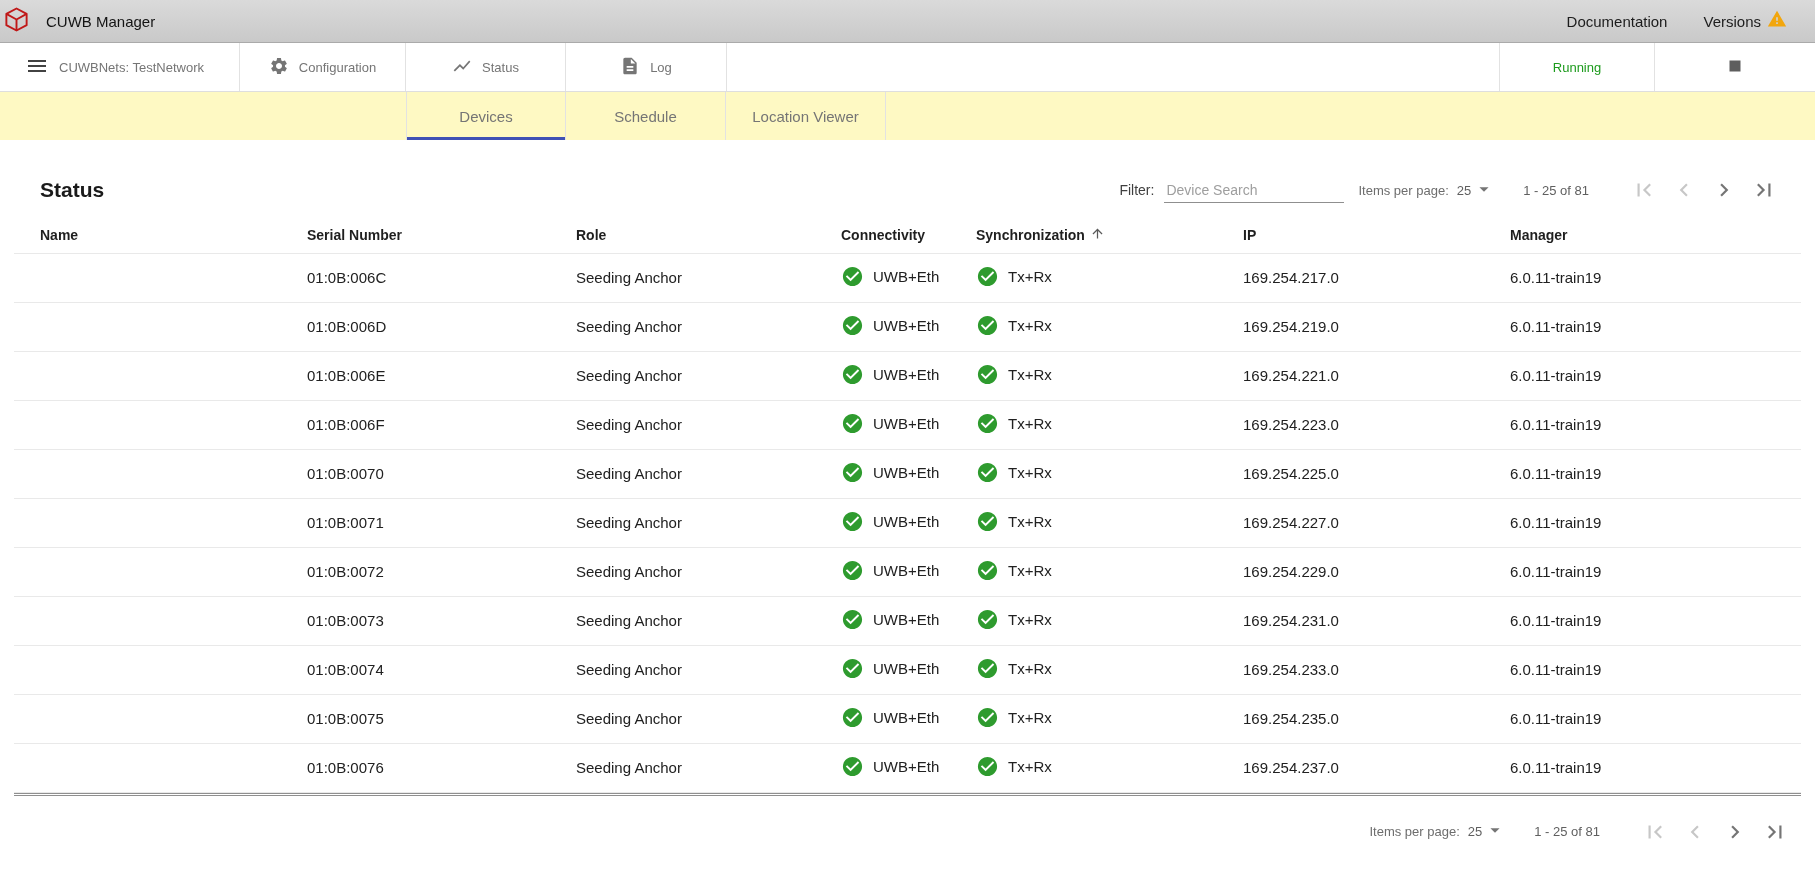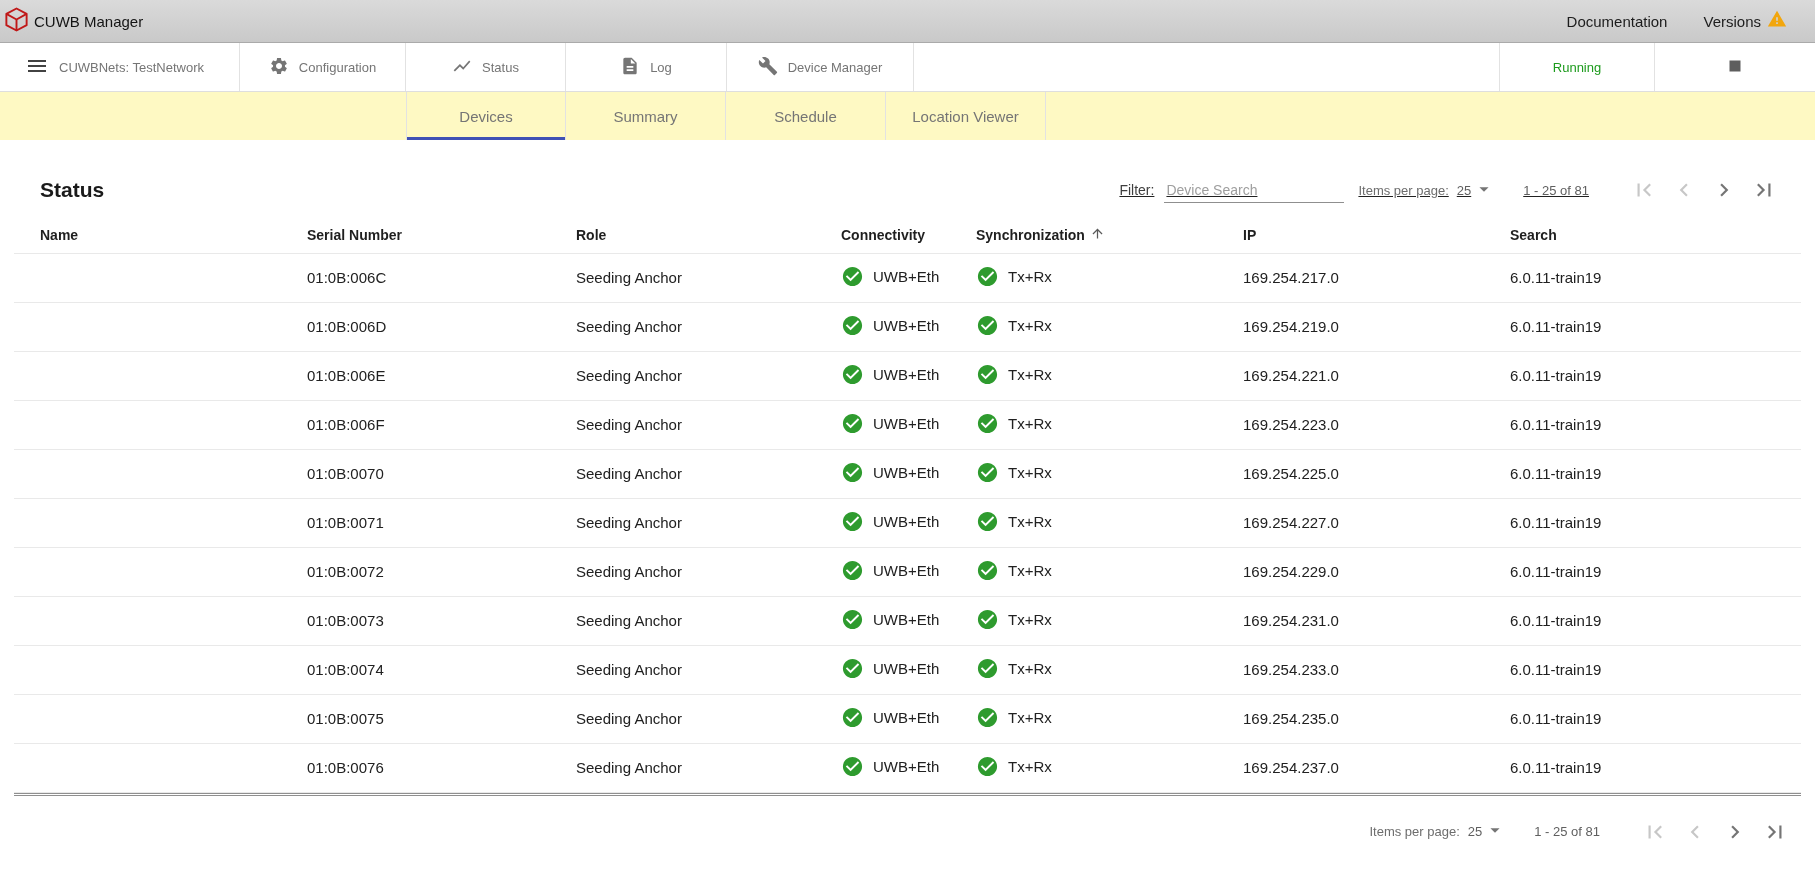--- a/index.html
+++ b/index.html
@@ -15,21 +15,21 @@
   
   .titlebar {
     height: 43px;
     background: linear-gradient(180deg, #dadada 0%, #c9c9c9 100%);
     border-bottom: 1px solid #aaaaaa;
     display: flex;
     align-items: center;
     padding: 0 28px 0 3px;
   }
   .logo-svg path { stroke: var(--logored); fill: none; stroke-width: 1.7; stroke-linejoin: round; }
-  .app-title { font-size: 15px; color: #141414; margin-left: 4px; }
+  .app-title { font-size: 15px; color: #141414; margin-left: 16px; }
   .titlebar-right { margin-left: auto; display: flex; align-items: center; gap: 36px; }
   .tb-link { font-size: 15px; color: #1c1c1c; cursor: pointer; text-decoration: none; }
   .versions { display: flex; align-items: center; gap: 6px; cursor: pointer; }
   .warning-svg path { fill: var(--warning); }
 
   
   .toolbar {
     height: 49px;
     background: #fff;
     border-bottom: 1px solid #dedede;
@@ -66,21 +66,21 @@
     height: 3px; background: var(--accent);
   }
 
   
   .status-row {
     height: 56px; margin-top: 22px;
     display: flex; align-items: center;
     padding: 0 38px 0 40px;
   }
   .page-title { font-size: 21px; font-weight: 700; color: #1a1a1a; }
-  .filter-cluster { margin-left: auto; display: flex; align-items: center; text-decoration: underline; }
+  .filter-cluster { margin-left: auto; display: flex; align-items: center; }
   .filter-label { font-size: 14px; color: #3f3f3f; margin-right: 10px; }
   .search-input {
     width: 180px; border: none; border-bottom: 1px solid #8f8f8f;
     font-family: "Liberation Sans", sans-serif; font-size: 14px;
     padding: 4px 2px; outline: none; color: #0c4a6e; background: transparent;
     margin-right: 14px;
   }
   .search-input::placeholder { color: #9e9e9e; }
   .ipp { display: flex; align-items: center; font-size: 13px; color: #6d6d6d; cursor: pointer; margin-right: 28px; }
   .ipp-value { margin-left: 8px; color: #5f5f5f; }
@@ -170,44 +170,35 @@
     <span>Status</span>
   </div>
   <div class="tool-section tool-log">
     <span>
       <svg class="gray-icon" viewBox="0 0 24 24" width="20" height="20">
         <path d="M14 2H6c-1.1 0-1.99.9-1.99 2L4 20c0 1.1.89 2 1.99 2H18c1.1 0 2-.9 2-2V8l-6-6zm2 16H8v-2h8v2zm0-4H8v-2h8v2zm-3-5V3.5L18.5 9H13z"></path>
       </svg>
     </span>
     <span>Log</span>
   </div>
-  <div class="tool-section tool-dm">
-    <span>
-      <svg class="gray-icon" viewBox="0 0 24 24" width="20" height="20">
-        <path d="M22.7 19l-9.1-9.1c.9-2.3.4-5-1.5-6.9-2-2-5-2.4-7.4-1.3L9 6 6 9 1.6 4.7C.4 7.1.9 10.1 2.9 12.1c1.9 1.9 4.6 2.4 6.9 1.5l9.1 9.1c.4.4 1 .4 1.4 0l2.3-2.3c.5-.4.5-1.1.1-1.4z"></path>
-      </svg>
-    </span>
-    <span>Device Manager</span>
-  </div>
   <div class="tool-section tool-spacer"></div>
   <div class="tool-section tool-running">
     <span>Running</span>
   </div>
   <div class="tool-section tool-stop">
     <span>
       <svg class="stop-svg" viewBox="0 0 24 24" width="22" height="22">
         <rect x="6" y="6" width="12" height="12"></rect>
       </svg>
     </span>
   </div>
 </div>
 
 <div class="subtabs">
   <div class="subtab active">Devices</div>
-  <div class="subtab">Summary</div>
   <div class="subtab">Schedule</div>
   <div class="subtab">Location Viewer</div>
 </div>
 
 <main>
 
   <div class="status-row">
     <h1 class="page-title">Status</h1>
     <div class="filter-cluster">
       <label class="filter-label">Filter:</label>
@@ -268,21 +259,21 @@
             <span class="th-flex">
               <span>Synchronization</span>
               <span>
                 <svg class="sort-svg" viewBox="0 0 24 24" width="15" height="15">
                     <path d="M4 12l1.41 1.41L11 7.83V20h2V7.83l5.58 5.59L20 12l-8-8-8 8z"></path>
                   </svg>
               </span>
             </span>
           </th>
           <th><span>IP</span></th>
-          <th><span>Search</span></th>
+          <th><span>Manager</span></th>
         </tr>
       </thead>
       <tbody id="table-body">
   <tr class="device-row">
     <td><span></span></td>
     <td><span>01:0B:006C</span></td>
     <td><span>Seeding Anchor</span></td>
     <td>
       <span class="icon-text">
         <span>

